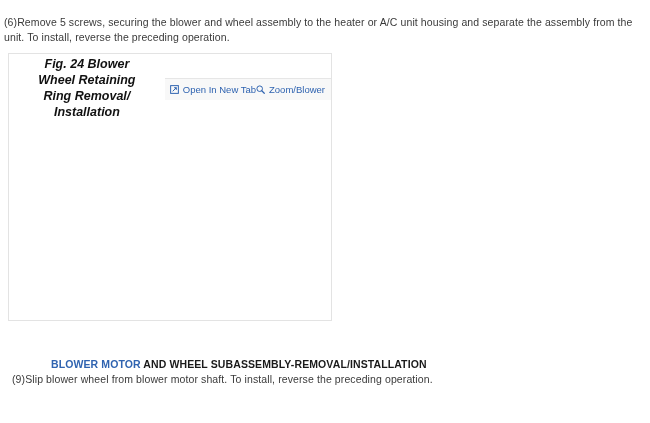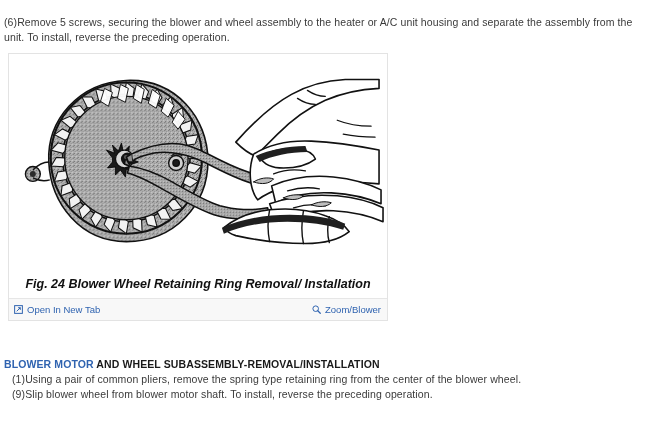--- a/index.html
+++ b/index.html
@@ -26,27 +26,27 @@
     line-height: 15px;
     color: #3a3a3a;
     letter-spacing: 0.01em;
   }
 
   
   .figure-panel {
     position: absolute;
     left: 8px;
     top: 53px;
-    width: 380px;
+    width: 324px;
     height: 268px;
     border: 1px solid #e3e3e3;
     background: #ffffff;
     box-sizing: border-box;
     display: flex;
-    flex-direction: column;
+    flex-direction: row;
   }
 
   .figure-image-wrap {
     flex: 1 1 auto;
     position: relative;
     overflow: hidden;
   }
 
   .figure-svg {
     position: absolute;
@@ -71,20 +71,21 @@
   .figure-toolbar {
     height: 22px;
     border-top: 1px solid #e6e6e6;
     background: #f8f8f8;
     display: flex;
     align-items: center;
     justify-content: space-between;
     padding: 0 6px 0 5px;
     box-sizing: border-box;
     flex: 0 0 auto;
+    margin-top: 24px;
   }
 
   .tool-link {
     display: inline-flex;
     align-items: center;
     gap: 4px;
     color: #2f63b0;
     font-size: 9.5px;
     cursor: pointer;
     text-decoration: none;
@@ -104,20 +105,21 @@
     left: 4px;
     top: 356px;
     width: 642px;
   }
   .section-heading {
     font-size: 10.5px;
     font-weight: bold;
     line-height: 16px;
     color: #1a1a1a;
     letter-spacing: 0.01em;
+    margin-left: 47px;
   }
   .section-heading .hl {
     color: #2f63b0;
   }
   .step-line {
     font-size: 10.5px;
     line-height: 15px;
     color: #3a3a3a;
     padding-left: 8px;
     letter-spacing: 0.01em;
@@ -376,15 +378,14 @@
       </span>
       <span>Zoom/Blower</span>
     </a>
   </div>
 </div>
 
 <div class="bottom-section">
   <div class="section-heading">
     <span class="hl">BLOWER MOTOR</span><span> AND WHEEL SUBASSEMBLY-REMOVAL/INSTALLATION</span>
   </div>
-  <div class="step-line">(1)Using a pair of common pliers, remove the spring type retaining ring from the center of the blower wheel.</div>
   <div class="step-line">(9)Slip blower wheel from blower motor shaft. To install, reverse the preceding operation.</div>
 </div>
 
 </body></html>

